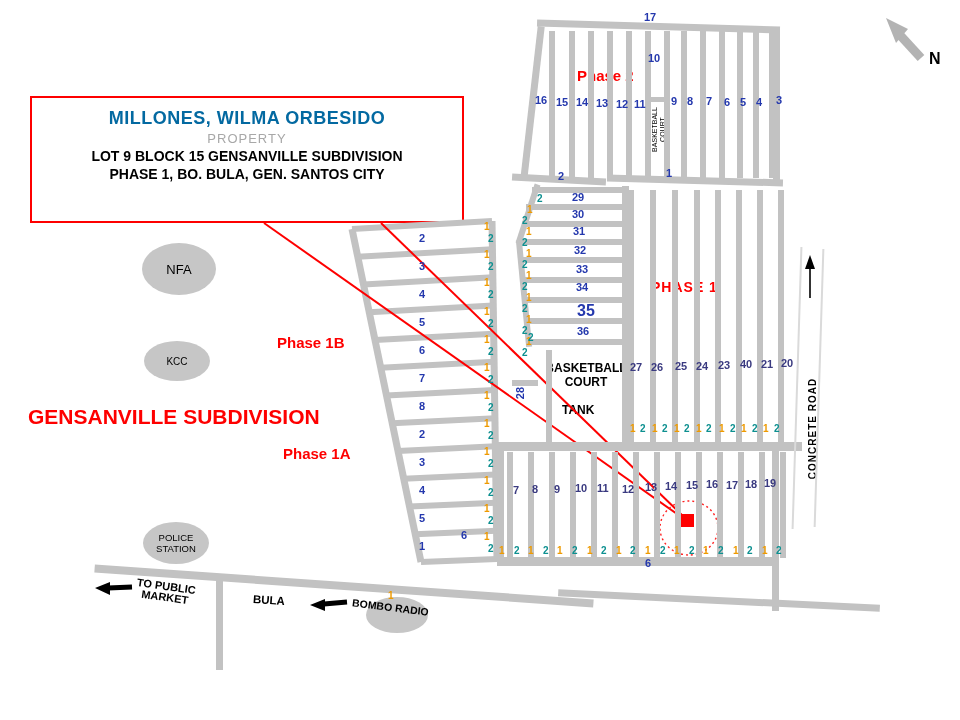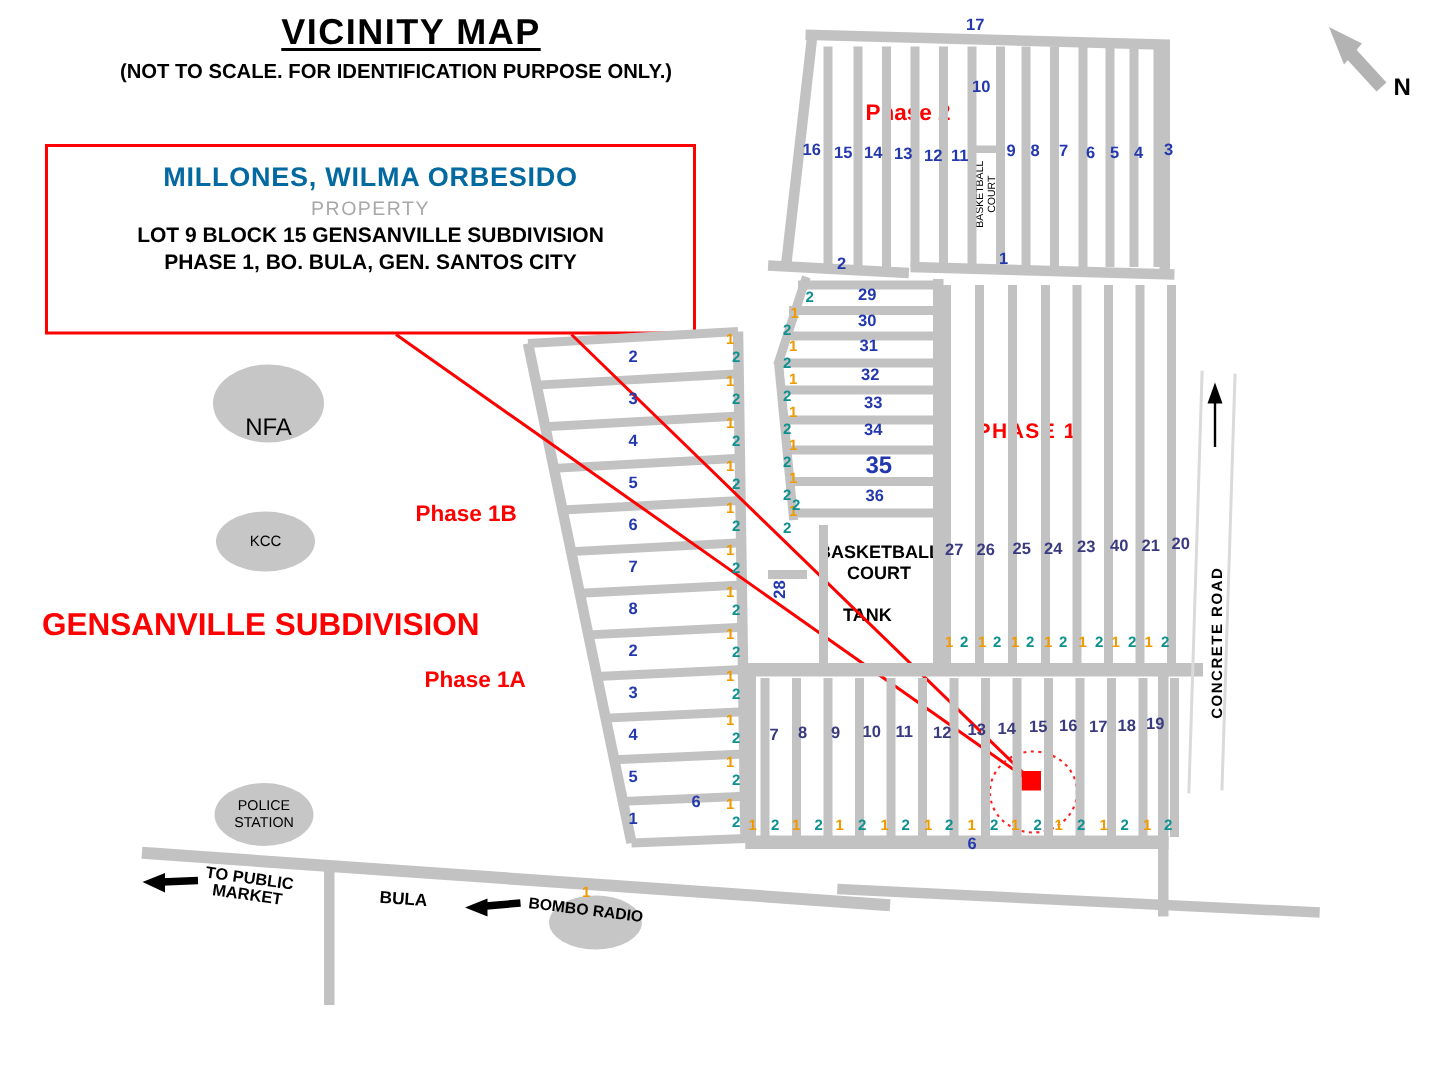--- a/index.html
+++ b/index.html
@@ -29,39 +29,35 @@
   #property-type{font-size:13px;color:#a8a8a8;letter-spacing:1px;margin-top:2px;}
   #property-line1,#property-line2{font-size:14px;font-weight:bold;color:#000;margin-top:2px;}
   #svg-overlay{position:absolute;left:0;top:0;pointer-events:none;}
   .vertical-text{position:absolute;text-align:center;transform:rotate(-90deg);}
 </style>
 </head>
 <body>
 
 <div id="map">
 
-  <div id="title-wrap">
-    <span id="map-title">VICINITY MAP</span>
-  </div>
-  <div id="map-subtitle">(NOT TO SCALE. FOR IDENTIFICATION PURPOSE ONLY.)</div>
 
   <div id="property-box">
     <div id="property-owner">MILLONES, WILMA ORBESIDO</div>
     <div id="property-type">PROPERTY</div>
     <div id="property-line1">LOT 9  BLOCK 15 GENSANVILLE SUBDIVISION</div>
     <div id="property-line2">PHASE 1, BO. BULA,  GEN. SANTOS CITY</div>
   </div>
 
   <div class="redlabel" style="left:577px;top:67px;font-size:15px;">Phase 2</div>
   <div class="redlabel" style="left:651px;top:279px;font-size:14px;letter-spacing:1px;">PHASE 1</div>
   <div class="redlabel" style="left:277px;top:334px;font-size:15px;">Phase 1B</div>
   <div class="redlabel" style="left:283px;top:445px;font-size:15px;">Phase 1A</div>
   <div class="redlabel" style="left:28px;top:405px;font-size:21px;">GENSANVILLE SUBDIVISION</div>
 
-  <div class="ellipse" style="left:142px;top:243px;width:74px;height:52px;font-size:16px;justify-content:flex-end;">
+  <div class="ellipse" style="left:142px;top:243px;width:74px;height:52px;font-size:13px;">
     <span>NFA</span>
   </div>
   <div class="ellipse" style="left:144px;top:341px;width:66px;height:40px;font-size:10px;">
     <span>KCC</span>
   </div>
   <div class="ellipse" style="left:143px;top:522px;width:66px;height:42px;font-size:9.5px;line-height:11px;">
     <span>POLICE</span>
     <span>STATION</span>
   </div>
   <div class="ellipse" style="left:366px;top:597px;width:62px;height:36px;"></div>

